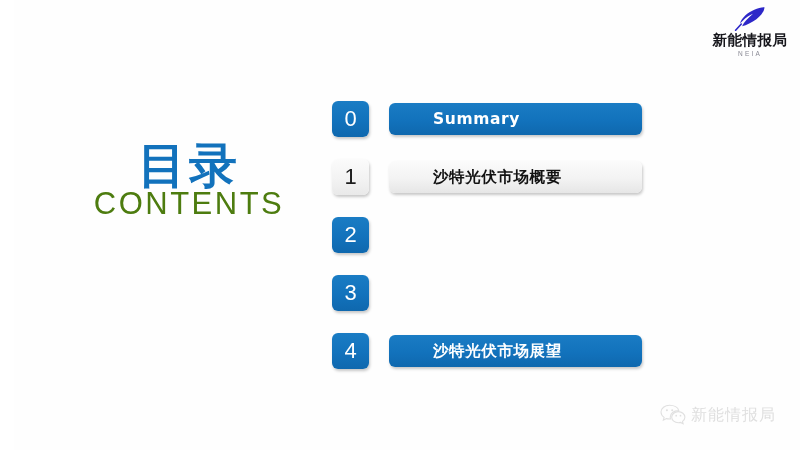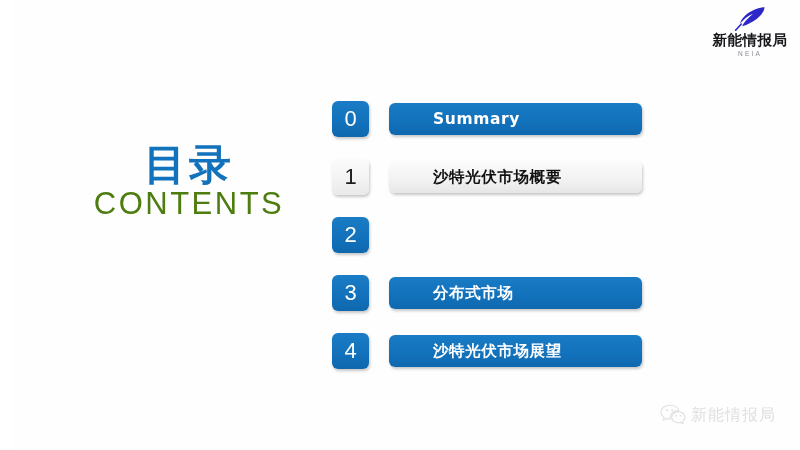--- a/index.html
+++ b/index.html
@@ -62,21 +62,21 @@
 
   
   #title-block {
     position: absolute;
     left: 60px;
     top: 142px;
     width: 230px;
     text-align: center;
   }
   #title-cn {
-    font-size: 42px;
+    font-size: 48px;
     font-weight: bold;
     color: #1272bc;
     line-height: 46px;
     letter-spacing: 3px;
     font-family: "DejaVu Sans", "Liberation Sans", sans-serif;
   }
   #title-en {
     font-size: 31px;
     color: #4d7c0f;
     line-height: 34px;
@@ -215,23 +215,20 @@
         <span class="row-label">沙特光伏市场概要</span>
       </div>
     </div>
 
     <div class="content-row">
       <div class="row-number">2</div>
     </div>
 
     <div class="content-row">
       <div class="row-number">3</div>
-      <div class="row-bar">
-        <span class="row-label">分布式市场</span>
-      </div>
     </div>
 
     <div class="content-row">
       <div class="row-number">4</div>
       <div class="row-bar">
         <span class="row-label">沙特光伏市场展望</span>
       </div>
     </div>
 
   </div>

